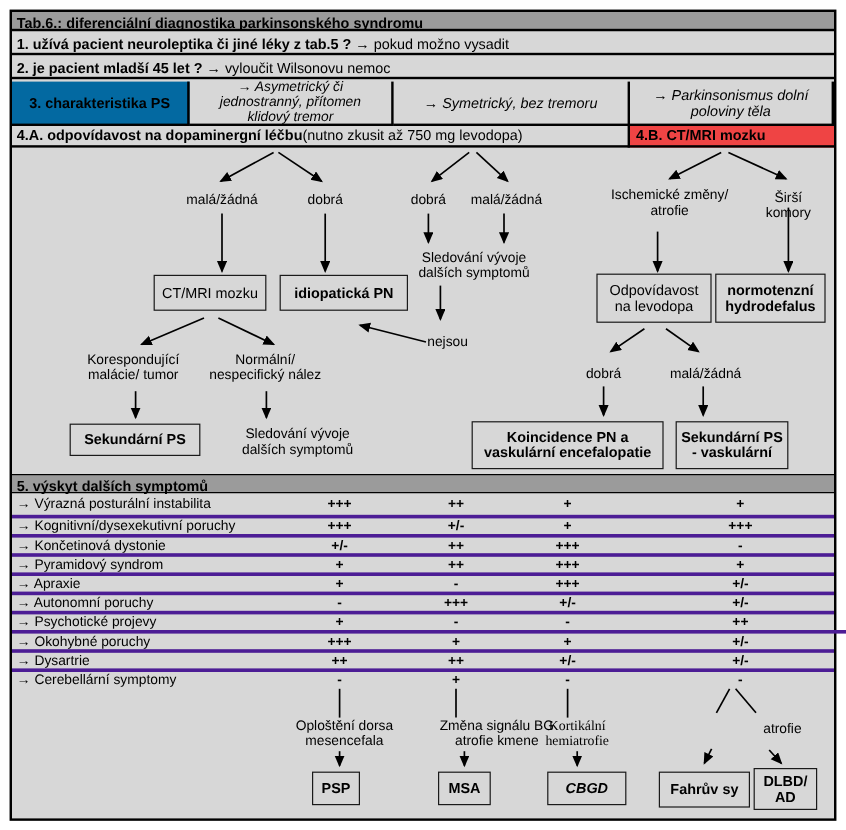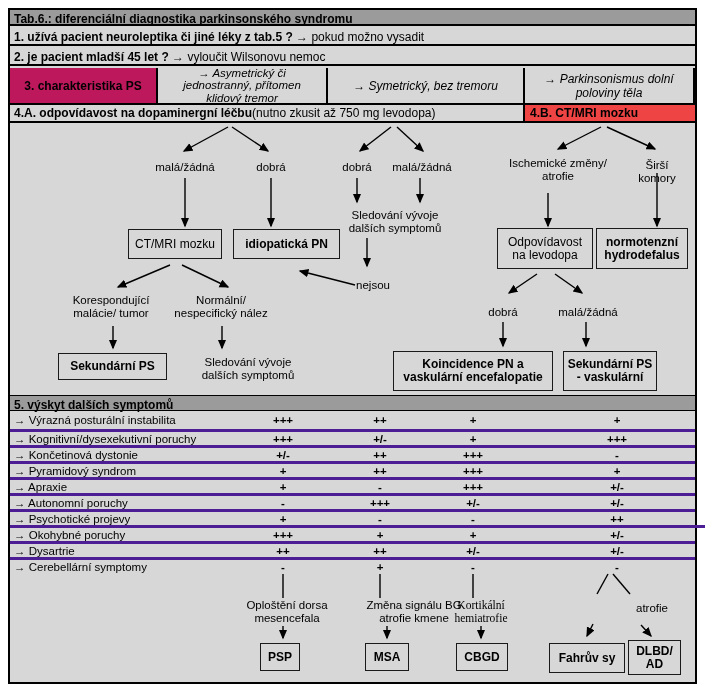--- a/index.html
+++ b/index.html
@@ -29,21 +29,21 @@
 </head>
 <body>
 
 <div class="tbl">
 
   <div class="abs bar" style="left:0;top:0;">Tab.6.: diferenciální diagnostika parkinsonského  syndromu</div>
 
   <div class="abs qrow" style="left:0;top:18px;"><span class="b">1. užívá pacient neuroleptika či jiné léky z tab.5 ?</span><span>  →  pokud možno vysadit</span></div>
   <div class="abs qrow" style="left:0;top:38px;"><span class="b">2. je pacient mladší 45 let ?</span><span> → vyloučit Wilsonovu nemoc</span></div>
 
-  <div class="abs cell b" style="left:0;top:58px;width:148px;height:37px;background:#be185d;">3. charakteristika PS</div>
+  <div class="abs cell b" style="left:0;top:58px;width:148px;height:37px;background:#0369a1;">3. charakteristika PS</div>
   <div class="abs cell it ml" style="left:148px;top:58px;width:170px;height:37px;font-size:11.5px;line-height:12.5px;">→ Asymetrický či
 jednostranný, přítomen
 klidový tremor</div>
   <div class="abs cell it" style="left:318px;top:58px;width:197px;height:37px;">→ Symetrický, bez tremoru</div>
   <div class="abs cell it ml" style="left:515px;top:58px;width:170px;height:37px;">→ Parkinsonismus dolní
 poloviny těla</div>
 
   <div class="abs cell" style="left:0;top:95px;width:515px;height:18px;justify-content:flex-start;padding-left:4px;">
       <span class="b">4.A. odpovídavost na dopaminergní léčbu</span>
       <span> (nutno zkusit až 750 mg levodopa)</span>
@@ -221,18 +221,18 @@
   <div class="flbl" style="left:356px;top:589px;margin-left:48px;">Změna signálu BG
 atrofie kmene</div>
   <div class="flbl" style="left:471px;top:589px;font-family:Liberation Serif, serif;">Kortikální
 hemiatrofie</div>
   <div class="flbl" style="left:588px;top:589px;margin-top:48px;">Výrazné
 kalcifikace</div>
   <div class="flbl" style="left:642px;top:592px;">atrofie</div>
 
   <div class="abs fbox b" style="left:250px;top:633px;width:40px;height:28px;">PSP</div>
   <div class="abs fbox b" style="left:355px;top:633px;width:44px;height:28px;">MSA</div>
-  <div class="abs fbox b" style="left:446px;top:633px;width:52px;height:28px;">CBGD</div>
+  <div class="abs fbox b" style="left:446px;top:633px;width:66px;height:28px;font-style:italic;">CBGD</div>
   <div class="abs fbox b" style="left:539px;top:633px;width:76px;height:30px;">Fahrův sy</div>
   <div class="abs fbox b ml" style="left:618px;top:630px;width:53px;height:35px;">DLBD/
 AD</div>
 
 </div>
 
 </body></html>

